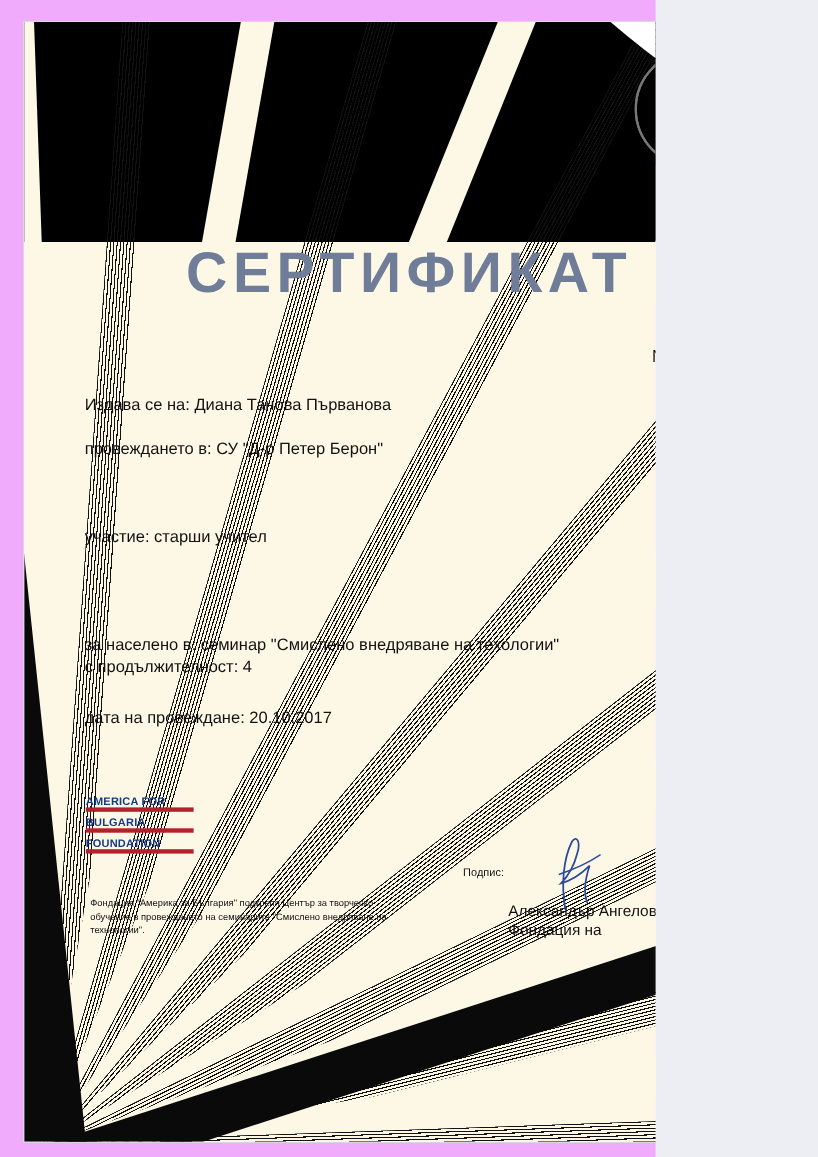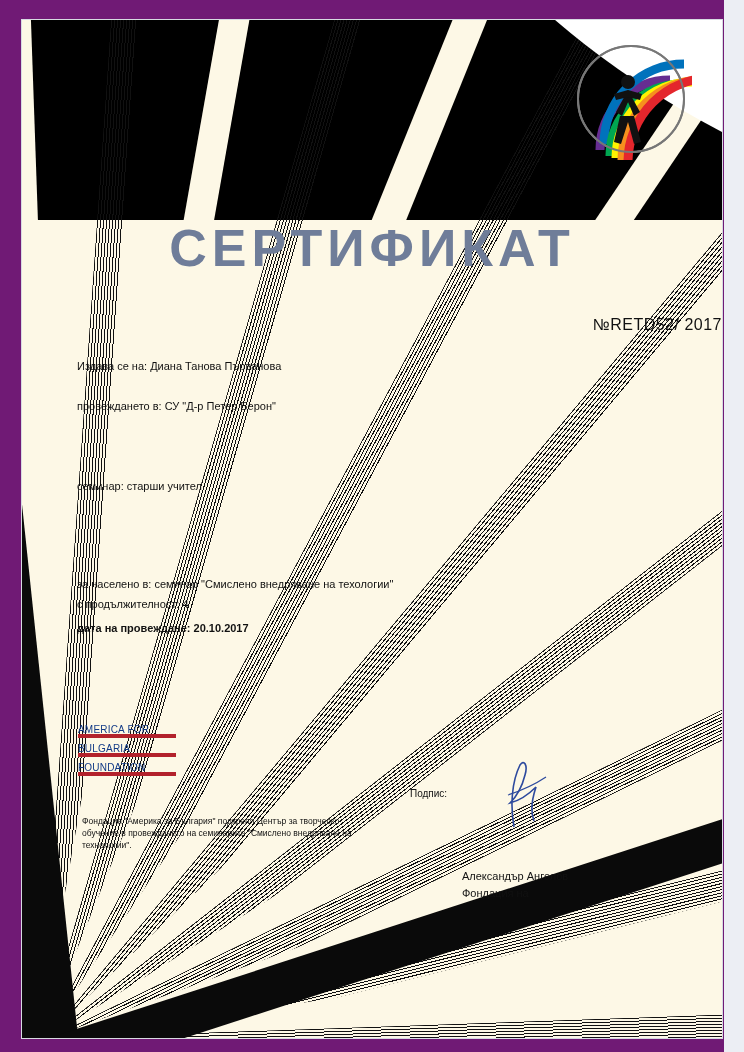--- a/index.html
+++ b/index.html
@@ -5,24 +5,24 @@
   html, body {
     margin: 0;
     padding: 0;
     background: #eceef4;
     width: 744px;
     height: 1052px;
     font-family: "Liberation Sans", sans-serif;
   }
   #page {
     position: relative;
-    width: 724px;
+    width: 596px;
     height: 1052px;
     overflow: hidden;
-    background: #701a75;
+    background: #f0abfc;
   }
   
   .sheet {
     position: absolute;
     left: 22px;
     top: 20px;
     width: 700px;
     height: 1018px;
     background: #ffffff;
     overflow: hidden;
@@ -109,44 +109,44 @@
     top: 296px;
     width: 700px;
     text-align: right;
     font-size: 16px;
     color: #111;
     letter-spacing: 0.5px;
   }
   .field {
     position: absolute;
     left: 55px;
-    font-size: 11px;
+    font-size: 15px;
     color: #111;
     white-space: nowrap;
   }
   .f1 { top: 340px; }
   .f2 { top: 380px; }
   .f3 { top: 420px; }
   .f4 { top: 460px; }
   .f5 { top: 558px; }
   .f6 { top: 578px; }
-  .f7 { top: 602px; font-weight: bold; }
+  .f7 { top: 624px; }
   .field .val {
     color: #111;
   }
   
   .abf {
     position: absolute;
     left: 56px;
     top: 700px;
     width: 98px;
     height: 62px;
     color: #123a86;
     font-size: 10px;
-    font-weight: normal;
+    font-weight: bold;
     line-height: 19px;
     letter-spacing: 0.2px;
   }
   .abf .bar {
     position: absolute;
     left: 0;
     width: 98px;
     height: 4px;
     background: #b3222c;
   }
@@ -158,41 +158,40 @@
     position: absolute;
     left: 60px;
     top: 795px;
     width: 270px;
     font-size: 8.5px;
     line-height: 12px;
     color: #111;
   }
   .sign-label {
     position: absolute;
-    left: 388px;
+    left: 399px;
     top: 768px;
     font-size: 10px;
     color: #111;
   }
   .signature {
     position: absolute;
     left: 478px;
     top: 735px;
     width: 70px;
     height: 80px;
   }
   .signblock {
     position: absolute;
     left: 440px;
     top: 800px;
     width: 260px;
-    font-size: 11px;
+    font-size: 14px;
     line-height: 17px;
     color: #111;
-    margin-top: 48px;
   }
 </style>
 </head>
 <body>
 
 <div id="page">
 
   <div class="sheet">
 
     <div class="cream-base"></div>
@@ -255,21 +254,21 @@
 
       <div class="field f1">
         <span>Издава се на:</span>
         <span class="val">Диана Танова Първанова</span>
       </div>
       <div class="field f2">
         <span>провеждането в:</span>
         <span class="val">СУ "Д-р Петер Берон"</span>
       </div>
       <div class="field f4">
-        <span>семинар:</span>
+        <span>участие:</span>
         <span class="val">старши учител</span>
       </div>
 
       <div class="field f5">
         <span>за населено в:</span>
         <span class="val">семинар "Смислено внедряване на техологии"</span>
       </div>
       <div class="field f6">
         <span>с продължителност:</span>
         <span class="val">4</span>

